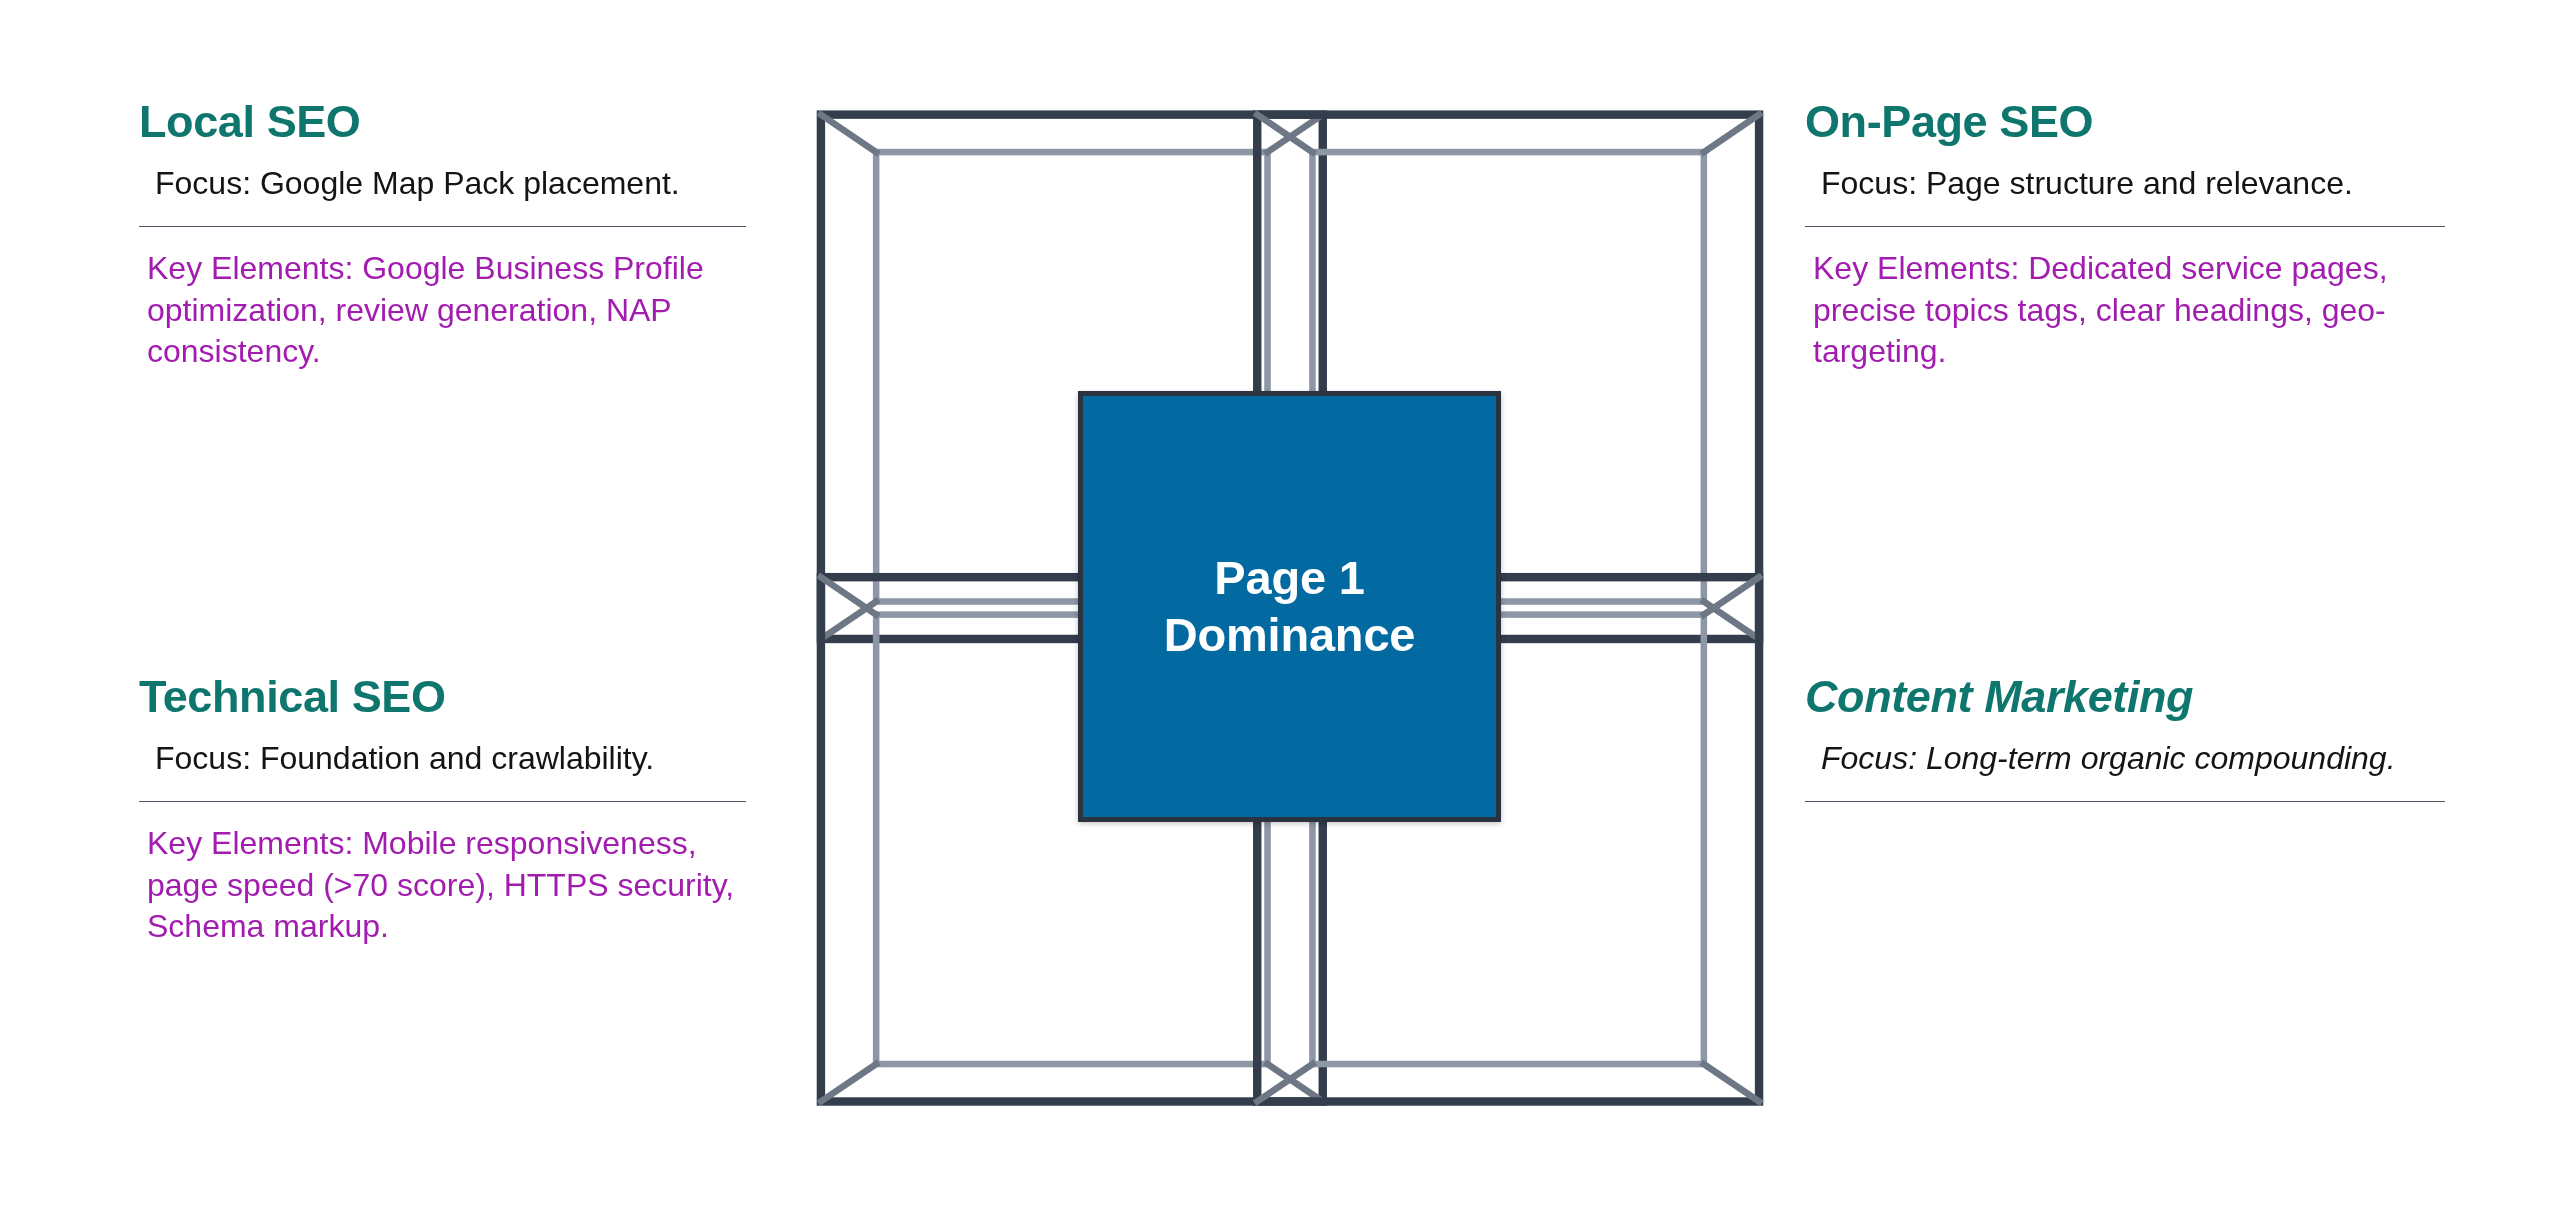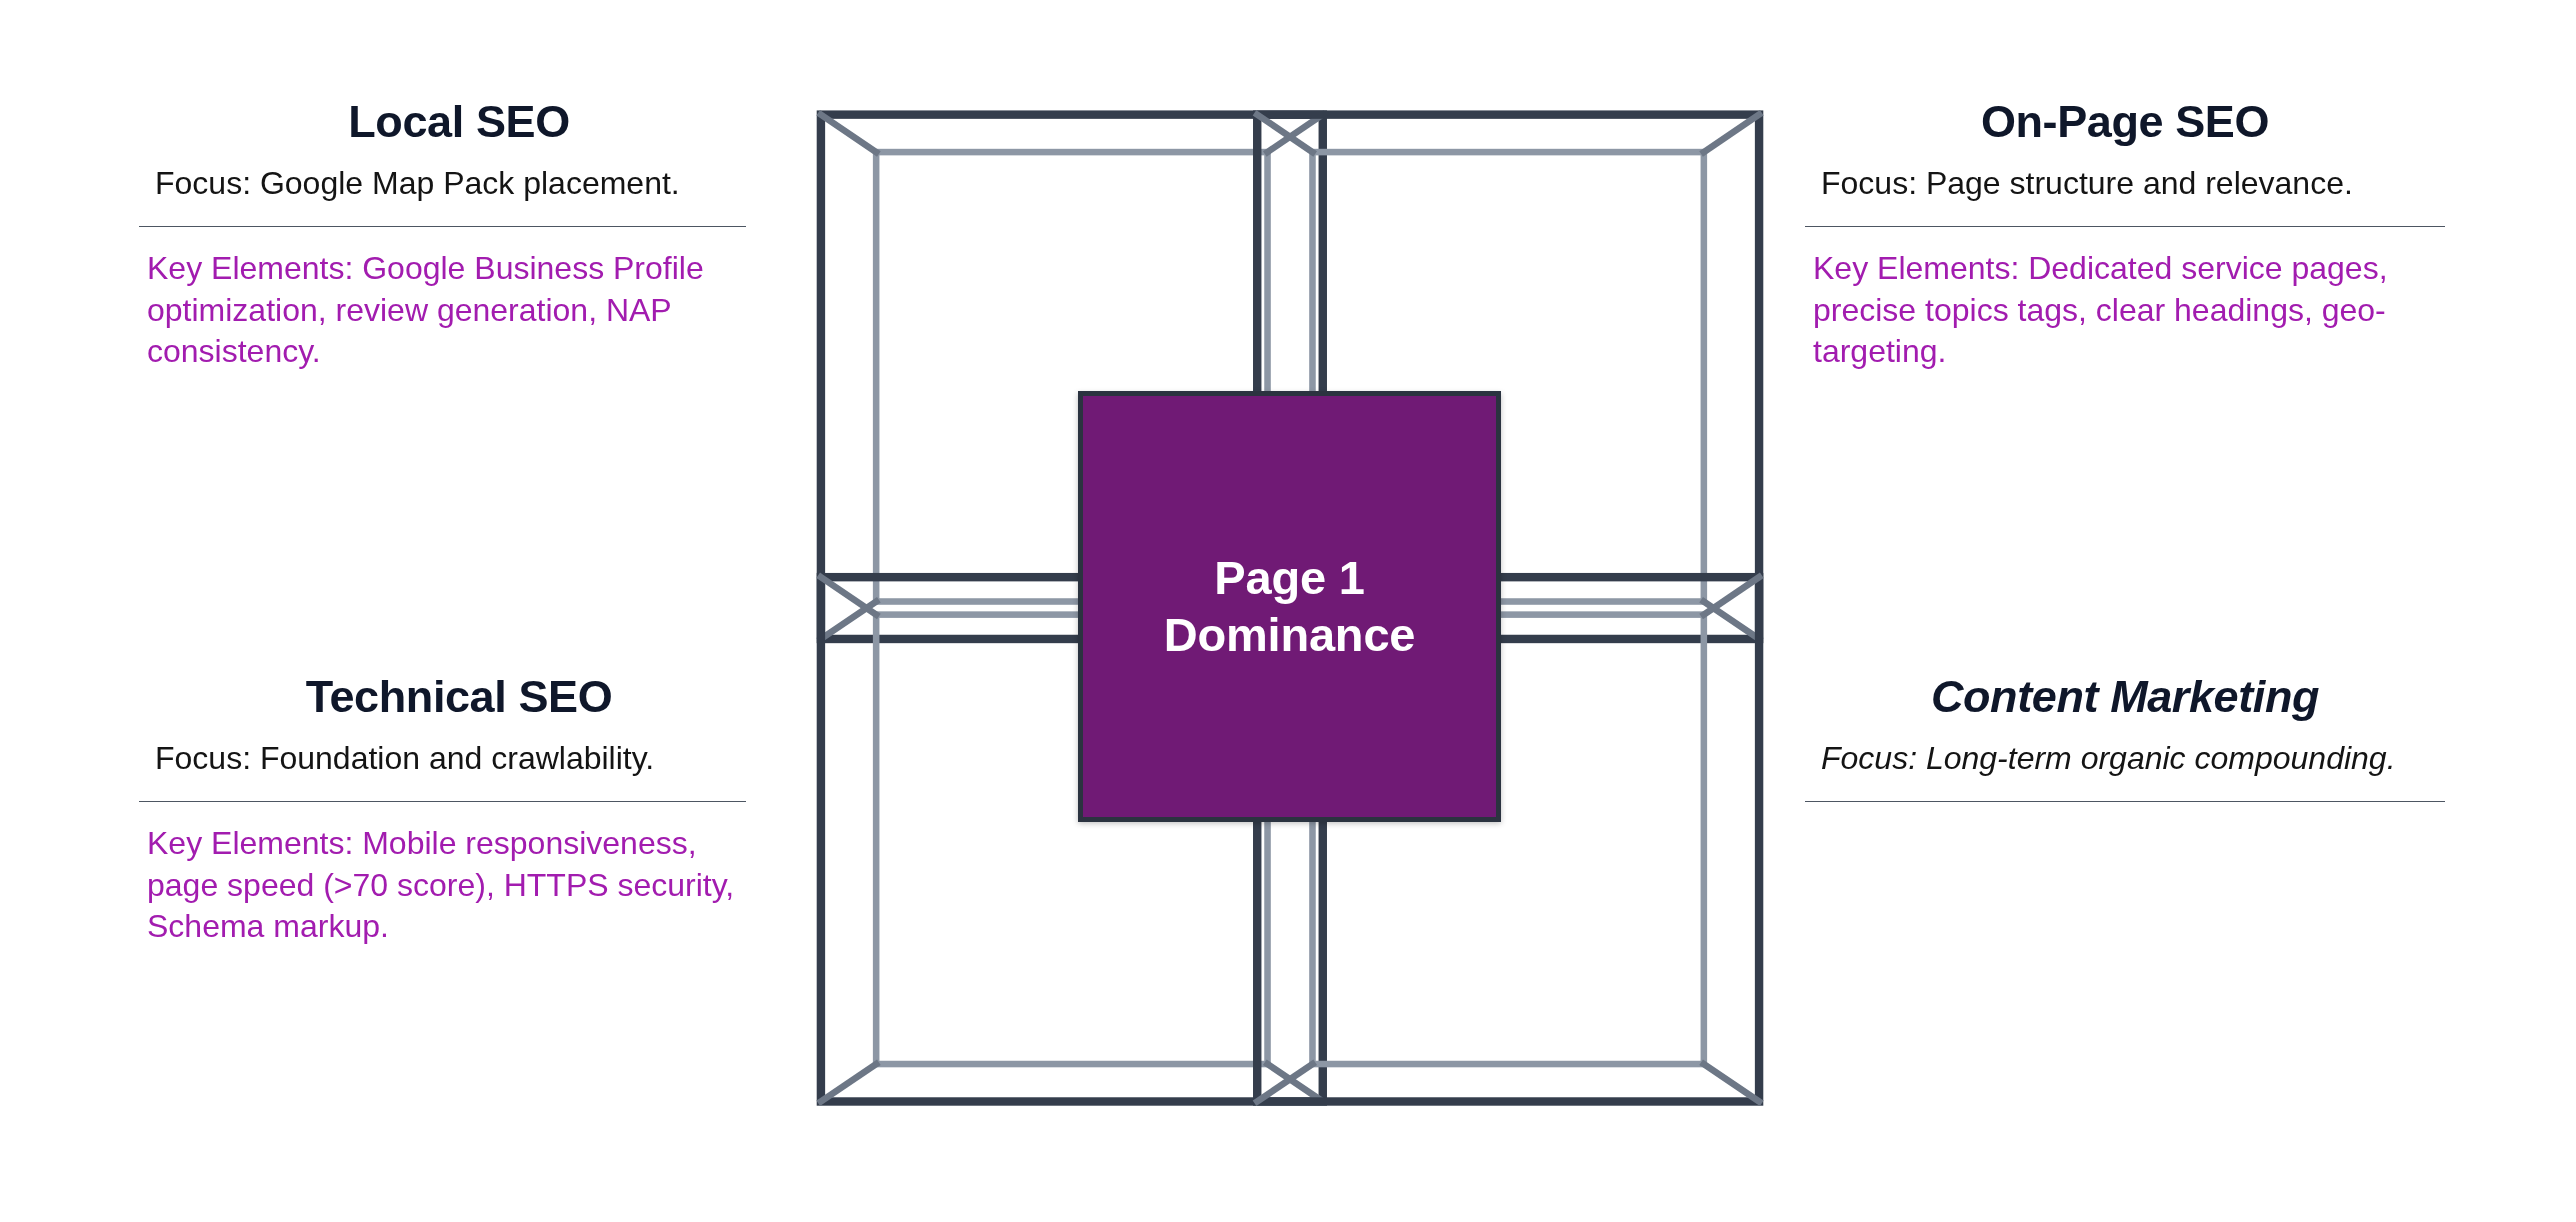--- a/index.html
+++ b/index.html
@@ -26,23 +26,22 @@
   .panel-tl { top: 97px;  left: 139px;  }
   .panel-bl { top: 672px;  left: 139px;  }
   .panel-tr { top: 97px;  left: 1805px; }
   .panel-br { top: 672px;  left: 1805px; font-style: italic; }
 
   .panel-title {
     font-size: 45px;
     font-weight: bold;
     letter-spacing: -0.4px;
     line-height: 1.12;
-    color: #0f172a;
+    color: #0f766e;
     margin: 0 0 13px 0;
-    text-align: center;
   }
 
   .panel-focus {
     font-size: 32px;
     line-height: 1.30;
     color: #141414;
     margin: 16px;
     font-weight: 400;
   }
 
@@ -72,21 +71,21 @@
     height: 1030px;
   }
   .diagram svg { display: block; width: 100%; height: 100%; }
 
   .center-card {
     position: absolute;
     left: 1078px;
     top: 391px;
     width: 423px;
     height: 431px;
-    background: #701a75;
+    background: #0369a1;
     border: 5.6px solid #2b3340;
     box-sizing: border-box;
     display: flex;
     flex-direction: column;
     align-items: center;
     justify-content: center;
     box-shadow: 0 1.9px 5.6px rgba(0,0,0,0.25);
   }
   .center-line {
     color: #ffffff;

